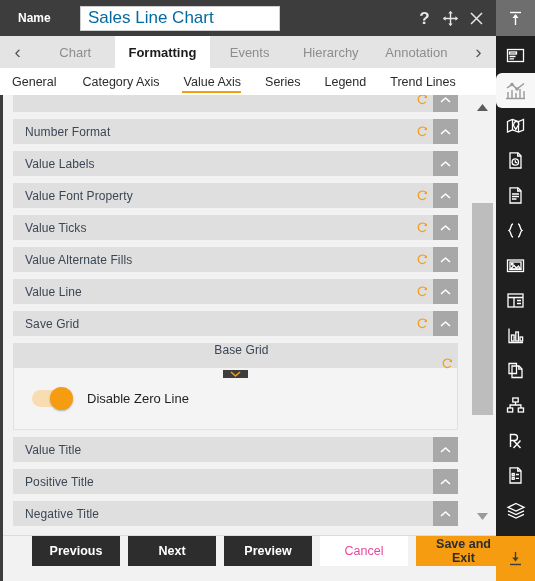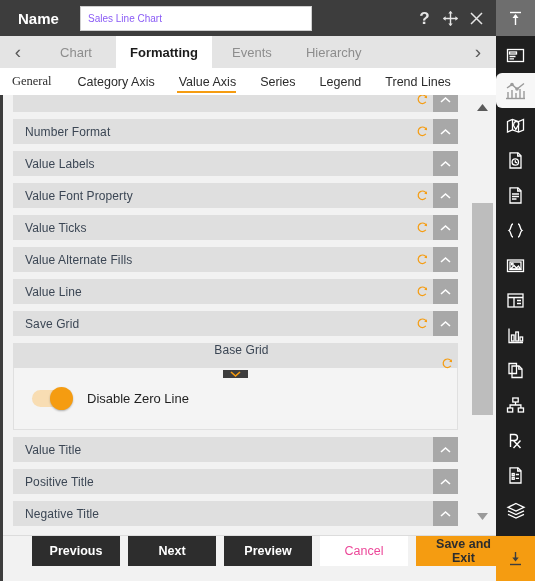--- a/index.html
+++ b/index.html
@@ -34,26 +34,26 @@
   .rail-item svg{ display:block; }
   .rail-item .ic{ stroke:#ffffff; }
   .rail-item.active .ic{ stroke:#9a9a9a; }
 
   
   .titlebar{
     position:absolute; left:0; top:0; width:496px; height:36px;
     background:#3d3d3d; display:flex; align-items:center;
   }
   .titlebar .lbl{
-    color:#ffffff; font-weight:bold; font-size:15px;
+    color:#ffffff; font-weight:bold; font-size:12px;
     margin-left:18px; width:62px;
   }
   .name-input{
-    width:232px; height:25px; background:#ffffff; border:1px solid #cfcfcf;
-    font-family:"Liberation Sans", sans-serif; font-size:10px; color:#8b5cf6;
+    width:200px; height:25px; background:#ffffff; border:1px solid #cfcfcf;
+    font-family:"Liberation Sans", sans-serif; font-size:17px; color:#0369a1;
     padding:0 7px; outline:none;
   }
   .title-actions{
     margin-left:auto; display:flex; align-items:center; gap:9px;
     padding-right:11px;
   }
   .ticon{
     width:17px; height:17px; display:flex; align-items:center; justify-content:center;
     color:#e6e6e6;
   }
@@ -82,21 +82,21 @@
   
   .subrow{
     position:absolute; left:0; top:68px; width:496px; height:27px;
     background:#ffffff; display:flex; align-items:center; padding-left:12px;
     gap:0px;
   }
   .stab{
     font-size:12.5px; color:#2b2b2b; padding:0 12px; cursor:pointer;
     position:relative; height:27px; display:flex; align-items:center;
   }
-  .stab:first-child{ padding-left:0; padding-right:14px;font-family:Liberation Serif, serif; }
+  .stab:first-child{ padding-left:0; padding-right:14px; }
   .stab.sel:after{
     content:""; position:absolute; left:10px; right:12px; bottom:2px;
     height:2px; background:#f59c11;
   }
 
   
   .panel{
     position:absolute; left:0; top:95px; width:496px; height:440px;
     background:#f2f2f2; overflow:hidden;
   }
@@ -209,20 +209,21 @@
       </span>
     </div>
   </div>
 
   <div class="tabrow">
     <div class="arrowcell">‹</div>
     <div class="ptab">Chart</div>
     <div class="ptab sel">Formatting</div>
     <div class="ptab">Events</div>
     <div class="ptab">Hierarchy</div>
+    <div class="ptab">Annotation</div>
     <div class="arrowcell right">›</div>
   </div>
 
   <div class="subrow">
     <div class="stab">General</div>
     <div class="stab">Category Axis</div>
     <div class="stab sel">Value Axis</div>
     <div class="stab">Series</div>
     <div class="stab">Legend</div>
     <div class="stab">Trend Lines</div>

